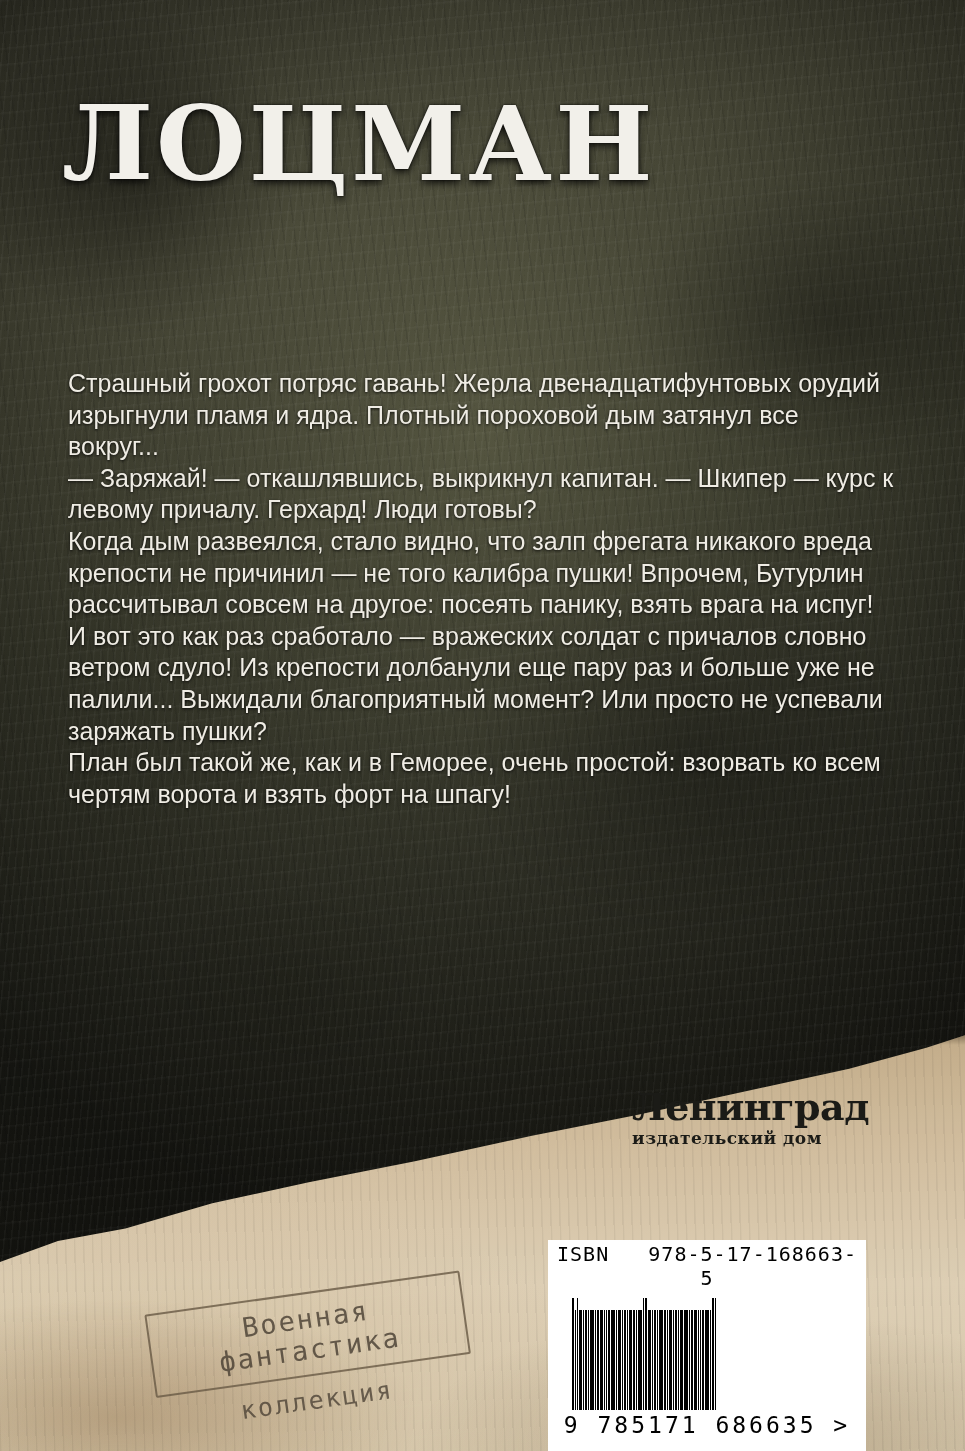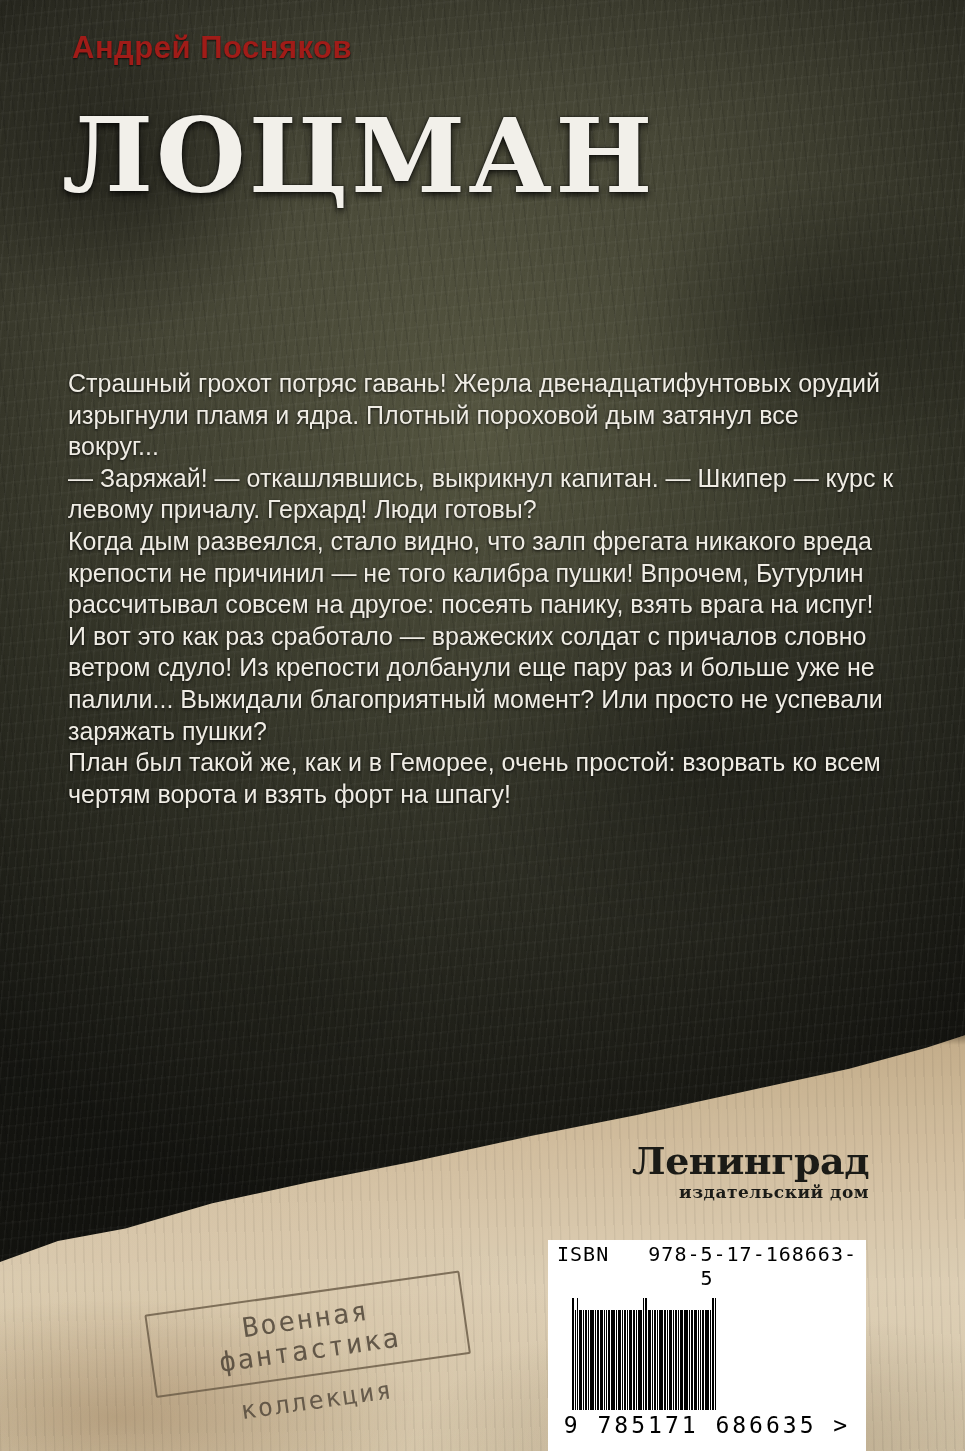--- a/index.html
+++ b/index.html
@@ -58,21 +58,21 @@
     color: #a01c18;
     font-size: 31px;
     font-weight: bold;
     letter-spacing: 0.5px;
     text-shadow: 0 1px 2px rgba(0,0,0,.75);
     white-space: nowrap;
   }
   .title {
     position: absolute;
     left: 62px;
-    top: 104px;
+    top: 92px;
     color: #f2f0ea;
     font-family: "DejaVu Serif", serif;
     font-size: 103px;
     font-weight: bold;
     letter-spacing: 3px;
     line-height: 1;
     text-shadow: 0 3px 7px rgba(0,0,0,.8), 0 0 2px rgba(0,0,0,.9);
   }
 
   .blurb {
@@ -122,22 +122,22 @@
     width: 965px;
     height: 420px;
     pointer-events: none;
     background: linear-gradient(180deg, rgba(40,30,15,0.55) 0px, rgba(40,30,15,0.0) 14px);
     clip-path: polygon(0% 55%, 6% 50%, 13% 47%, 22% 41%, 32% 36%, 43% 31%, 55% 25%, 66% 20%, 78% 14%, 88% 9%, 96% 4%, 100% 1%, 100% 100%, 0% 100%);
   }
 
   .publisher {
     position: absolute;
     right: 96px;
-    top: 1142px;
-    text-align: right;
+    top: 1088px;
+    text-align: left;
     color: #1b1b17;
     line-height: 1;
   }
   .publisher .pub-name {
     font-family: "DejaVu Serif", serif;
     font-size: 38px;
     font-weight: bold;
     letter-spacing: -0.5px;
   }
   .publisher .pub-sub {
@@ -219,21 +219,20 @@
     opacity: .78;
   }
 </style>
 </head>
 <body>
 
 <div class="cover">
 
   <div class="noise"></div>
 
-  <div class="author">Андрей Посняков</div>
   <div class="title">ЛОЦМАН</div>
 
   <div class="blurb">
     <p>Страшный грохот потряс гавань! Жерла двенадцатифунтовых орудий изрыгнули пламя и ядра. Плотный пороховой дым затянул все вокруг...</p>
     <p>— Заряжай! — откашлявшись, выкрикнул капитан. — Шкипер — курс к левому причалу. Герхард! Люди готовы?</p>
     <p>Когда дым развеялся, стало видно, что залп фрегата никакого вреда крепости не причинил — не того калибра пушки! Впрочем, Бутурлин рассчитывал совсем на другое: посеять панику, взять врага на испуг! И вот это как раз сработало — вражеских солдат с причалов словно ветром сдуло! Из крепости долбанули еще пару раз и больше уже не палили... Выжидали благоприятный момент? Или просто не успевали заряжать пушки?</p>
     <p>План был такой же, как и в Геморее, очень простой: взорвать ко всем чертям ворота и взять форт на шпагу!</p>
   </div>
 
   <div class="paper"></div>

